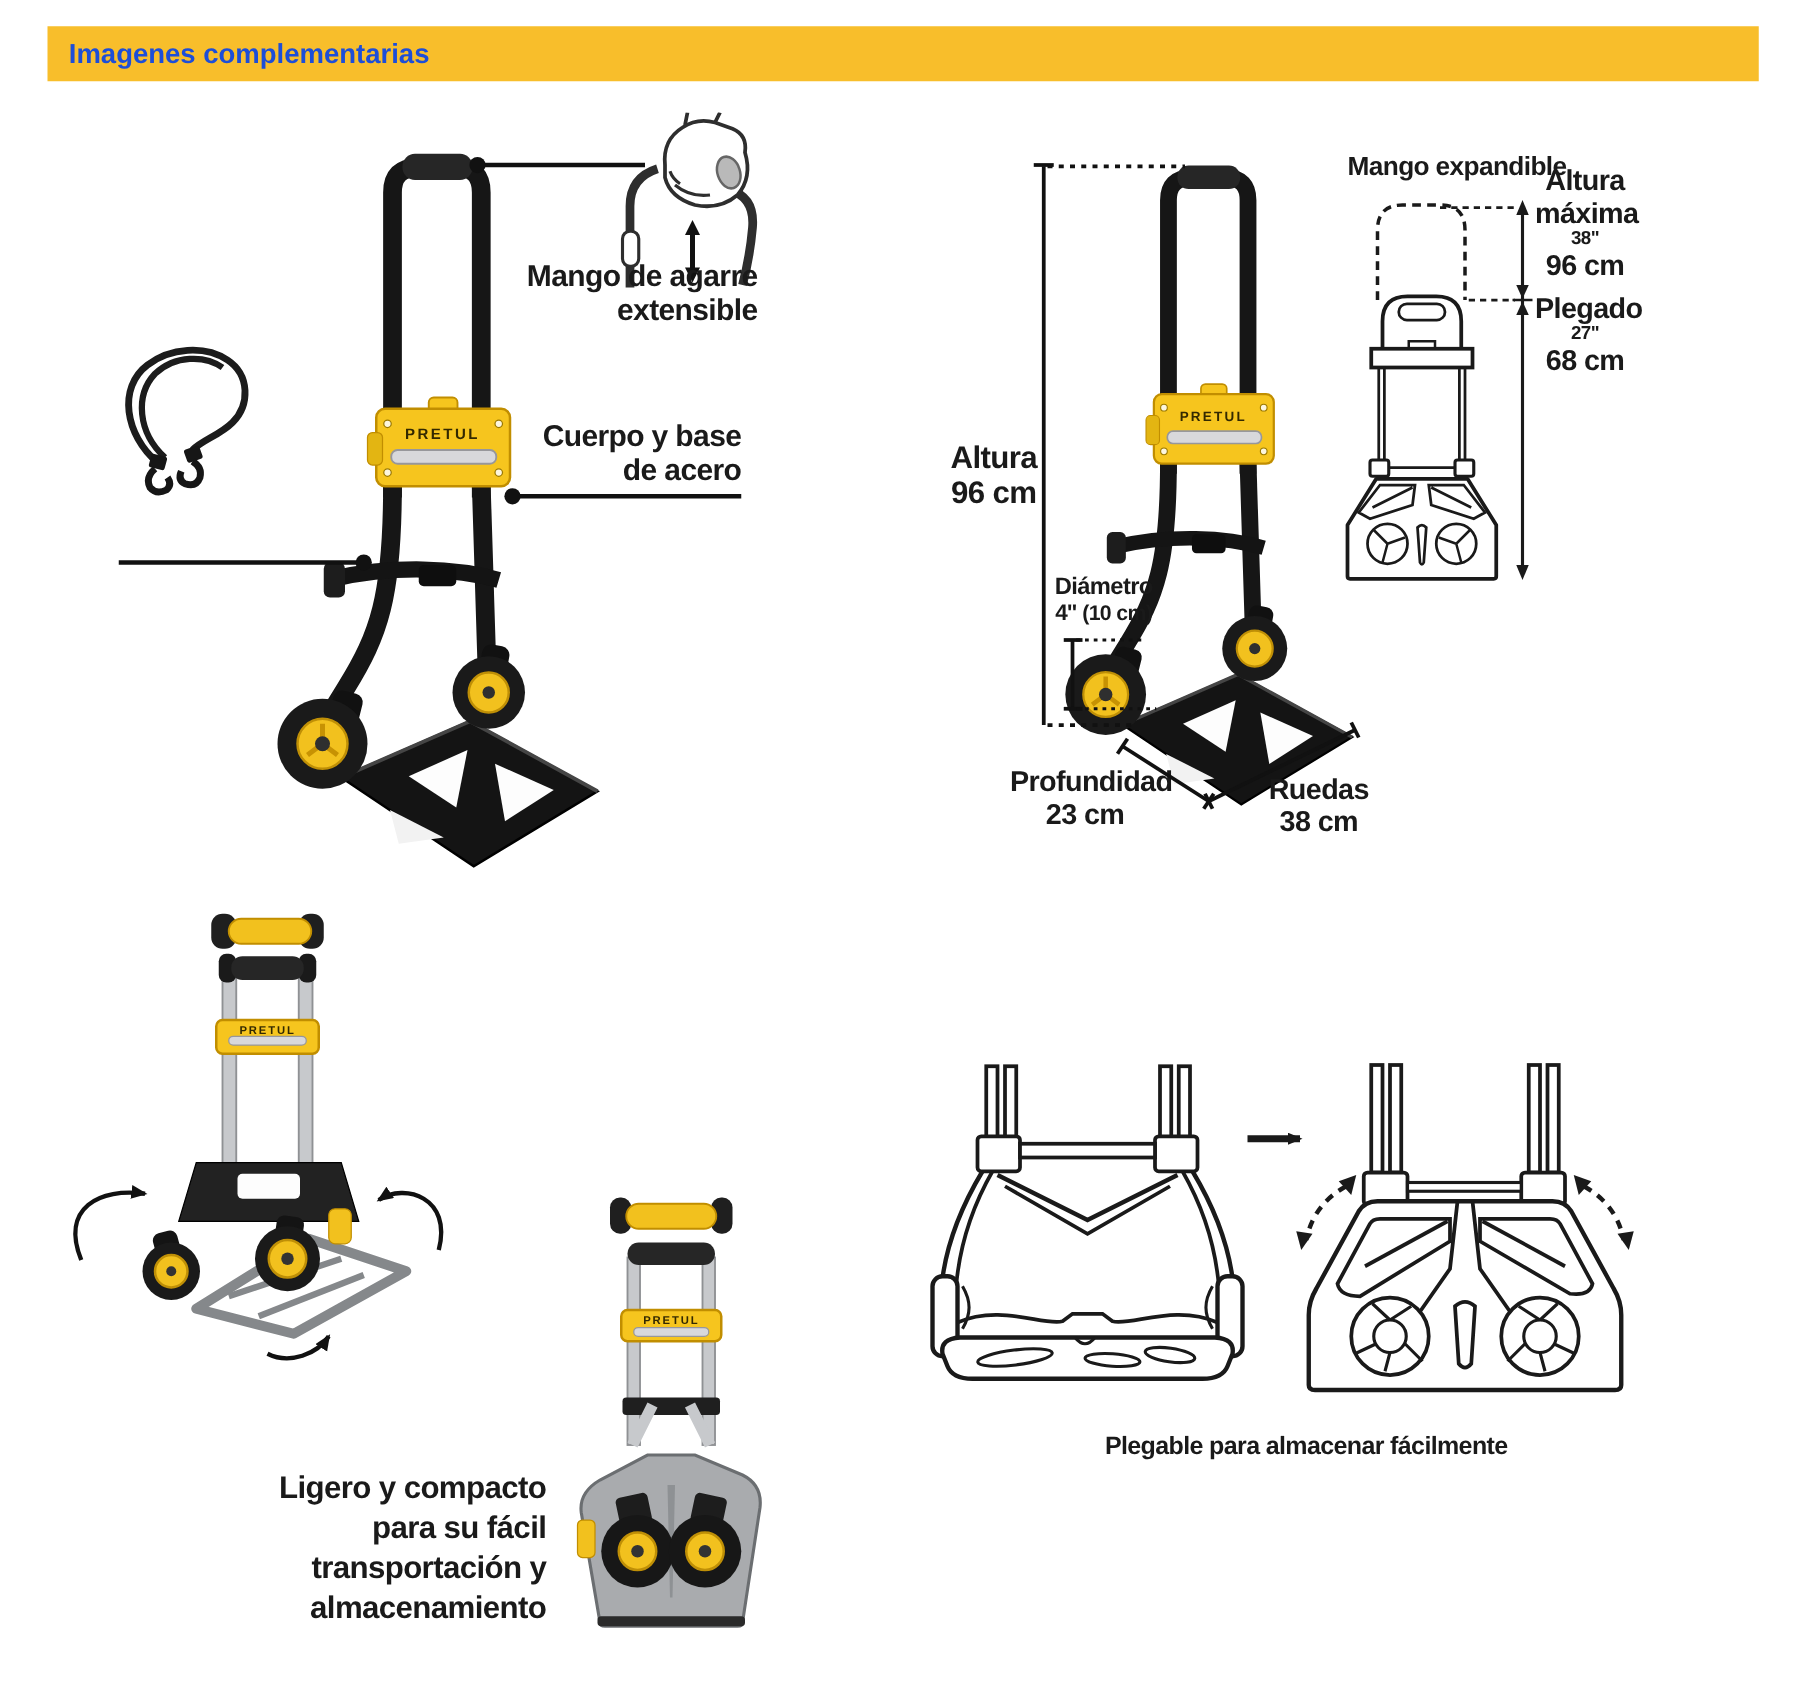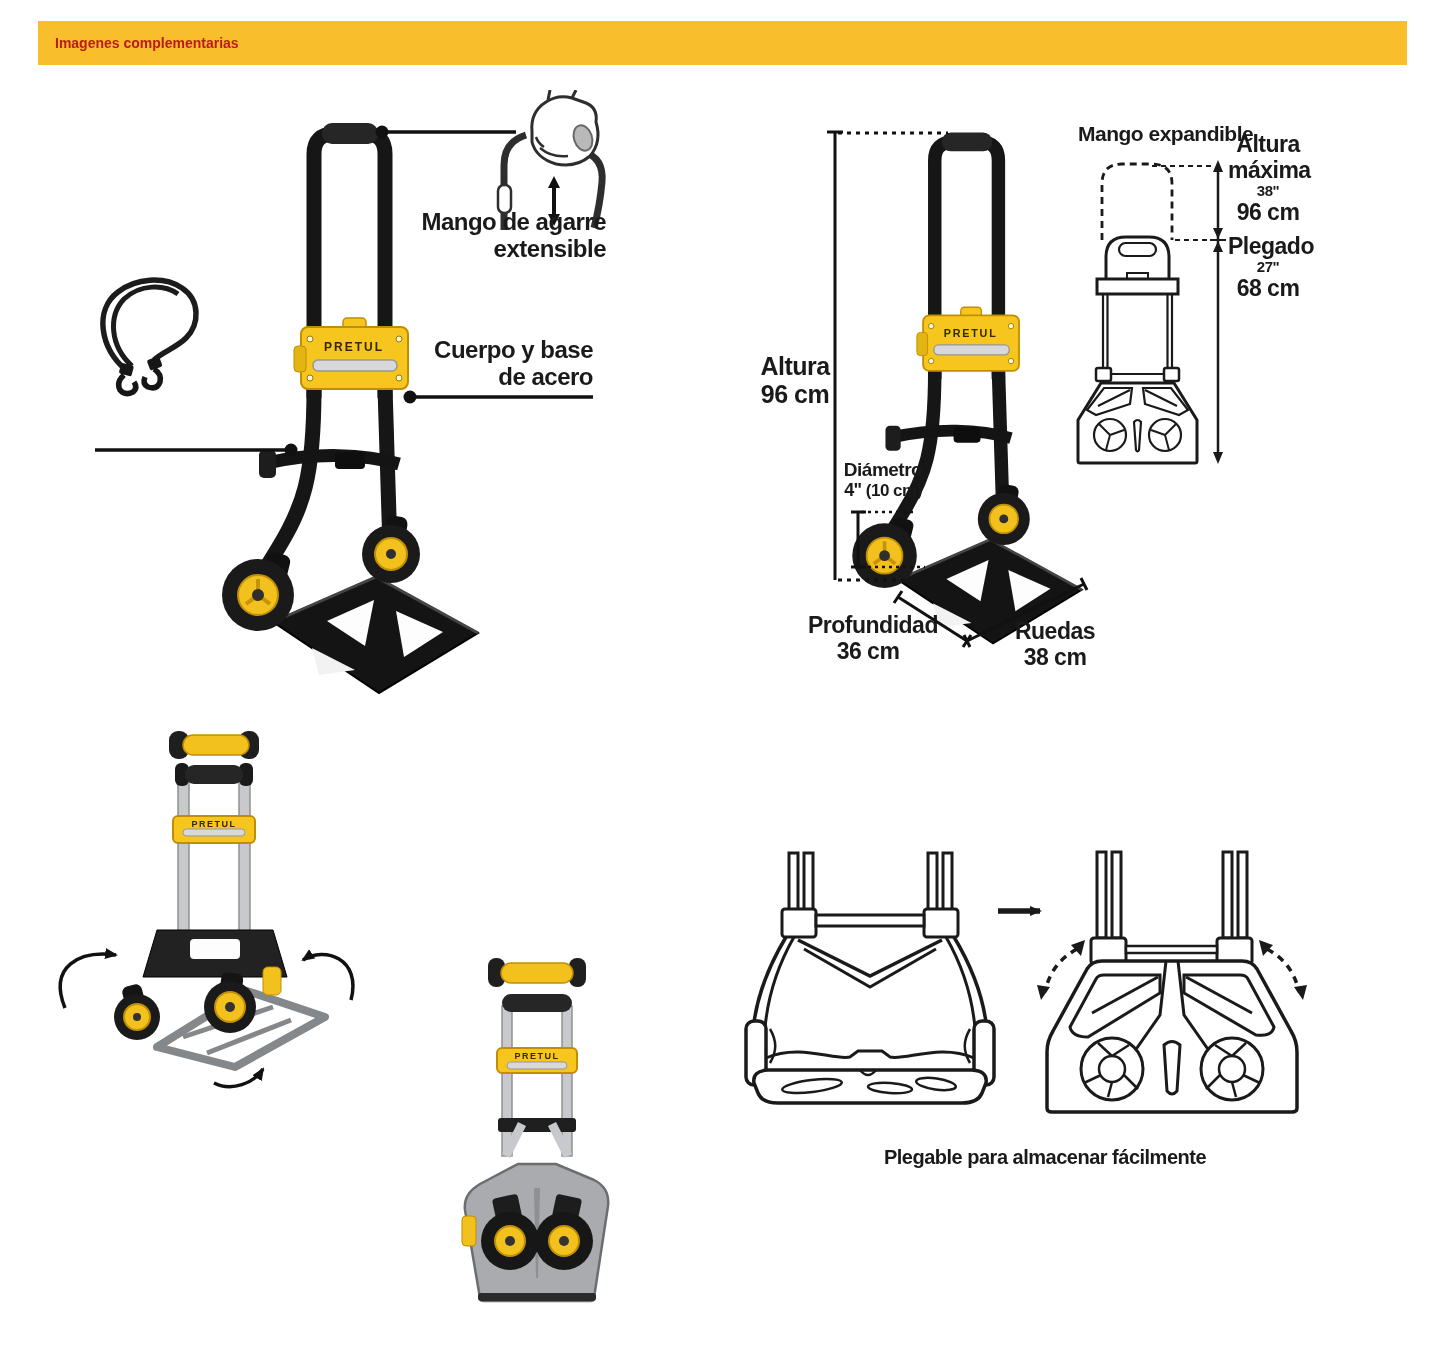--- a/index.html
+++ b/index.html
@@ -6,21 +6,21 @@
   .canvas{
     position:relative;width:1445px;height:1354px;background:#ffffff;
     font-family:"Liberation Sans","DejaVu Sans",sans-serif;overflow:hidden;
   }
   .abs{position:absolute;}
   .banner{
     left:38px;top:21px;width:1369px;height:44px;background:#F8BE2B;
     display:flex;align-items:center;
   }
   .banner-title{
-    color:#b91c1c;font-size:14px;font-weight:700;padding-left:17px;letter-spacing:0px;
+    color:#1d4ed8;font-size:22px;font-weight:700;padding-left:17px;letter-spacing:0px;
   }
   .lbl{
     color:#1a1a1a;font-weight:700;letter-spacing:-0.5px;line-height:1.13;
     white-space:nowrap;
   }
   .t24{font-size:24px;}
   .t23{font-size:23px;}
   .t25{font-size:25px;}
   .t21{font-size:21px;}
   .t19{font-size:19px;}
@@ -135,21 +135,21 @@
   <div class="abs lbl t25 center" style="left:745px;top:352px;width:100px">
     <div>Altura</div>
     <div>96 cm</div>
   </div>
   <div class="abs lbl t19 center" style="left:833px;top:459px;width:100px">
     <div>Diámetro</div>
     <div style="font-size:18px"><span>4''</span> <span class="thin" style="font-size:17px">(10 cm)</span></div>
   </div>
   <div class="abs lbl t23 center" style="left:808px;top:612px;width:120px">
     <div>Profundidad</div>
-    <div>36 cm</div>
+    <div>23 cm</div>
   </div>
   <div class="abs lbl t23 center" style="left:1000px;top:618px;width:110px">
     <div>Ruedas</div>
     <div>38 cm</div>
   </div>
 
   <div class="abs lbl t21" style="left:1078px;top:122px">Mango expandible</div>
   <div class="abs lbl center" style="left:1228px;top:131px;width:80px">
     <div class="t23">Altura</div>
     <div class="t23">máxima</div>
@@ -260,20 +260,26 @@
     </g>
     <g>
       <circle cx="106" cy="293" r="29" fill="#171717"></circle>
       <circle cx="106" cy="293" r="15" fill="#F2C11E" stroke="#BF8F06" stroke-width="2"></circle>
       <circle cx="106" cy="293" r="5" fill="#333333"></circle>
     </g>
     <rect x="4" y="268" width="14" height="30" rx="4" fill="#F2C11E" stroke="#C18E00"></rect>
     <rect x="20" y="345" width="118" height="8" rx="3" fill="#2a2a2a"></rect>
   </svg>
 
+  <div class="abs lbl t25 right" style="right:1008px;top:1174px;line-height:1.28">
+    <div>Ligero y compacto</div>
+    <div>para su fácil</div>
+    <div>transportación y</div>
+    <div>almacenamiento</div>
+  </div>
 
   <svg class="abs" style="left:740px;top:845px" width="585" height="280" viewBox="0 0 585 280">
     <defs>
       <marker id="mE" markerWidth="18" markerHeight="18" refX="10" refY="5" orient="auto" markerUnits="userSpaceOnUse">
         <path d="M0,0 L12,5 L0,10 Z" fill="#1a1a1a"></path>
       </marker>
     </defs>
 
     <g stroke="#1a1a1a" fill="#ffffff">
       <rect x="49" y="8" width="9" height="59" stroke-width="3"></rect>

